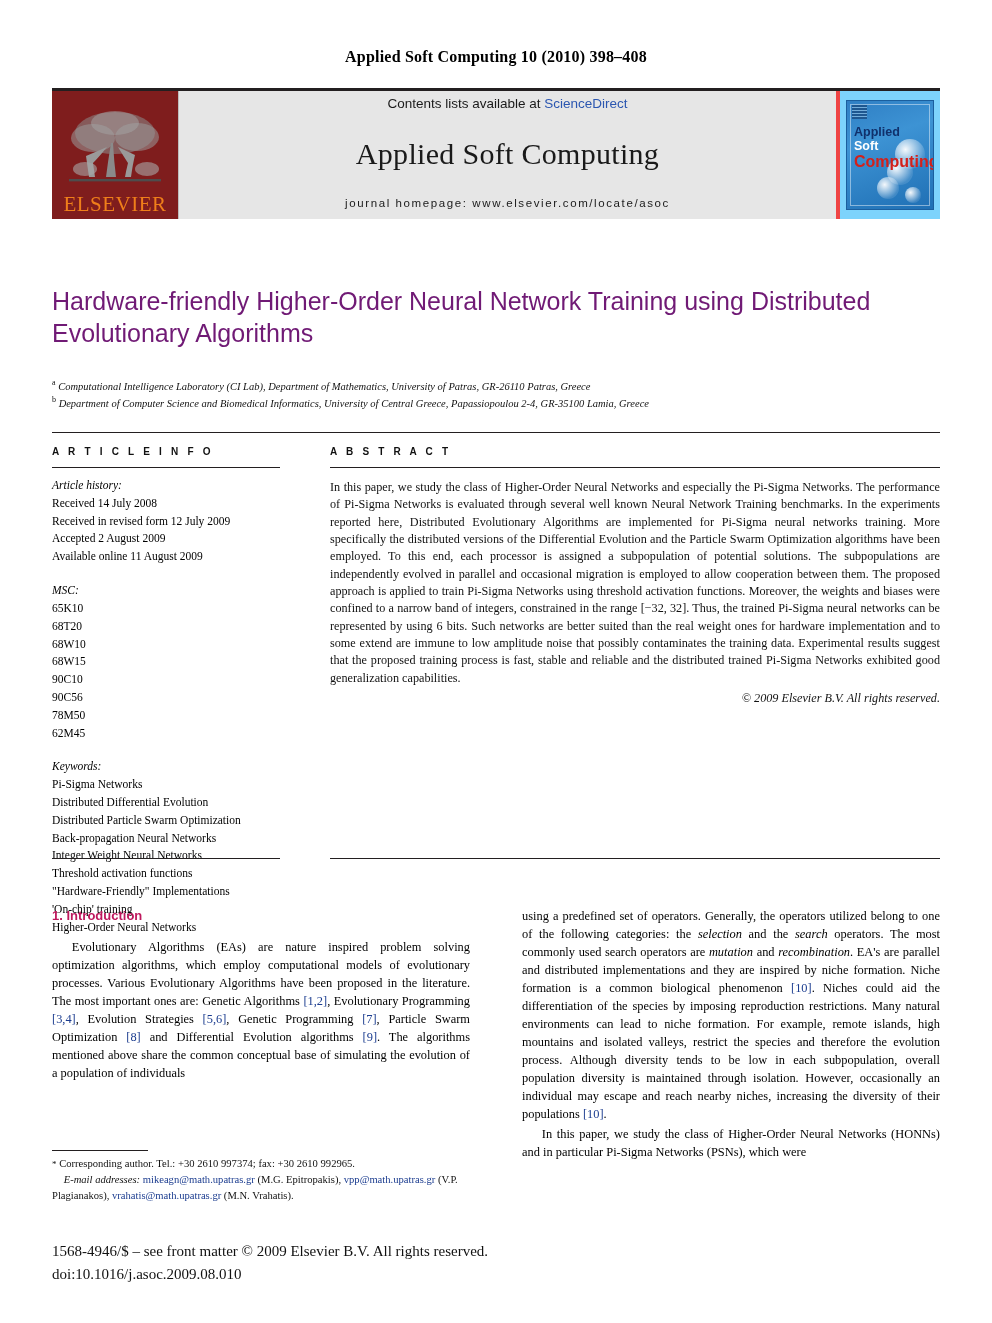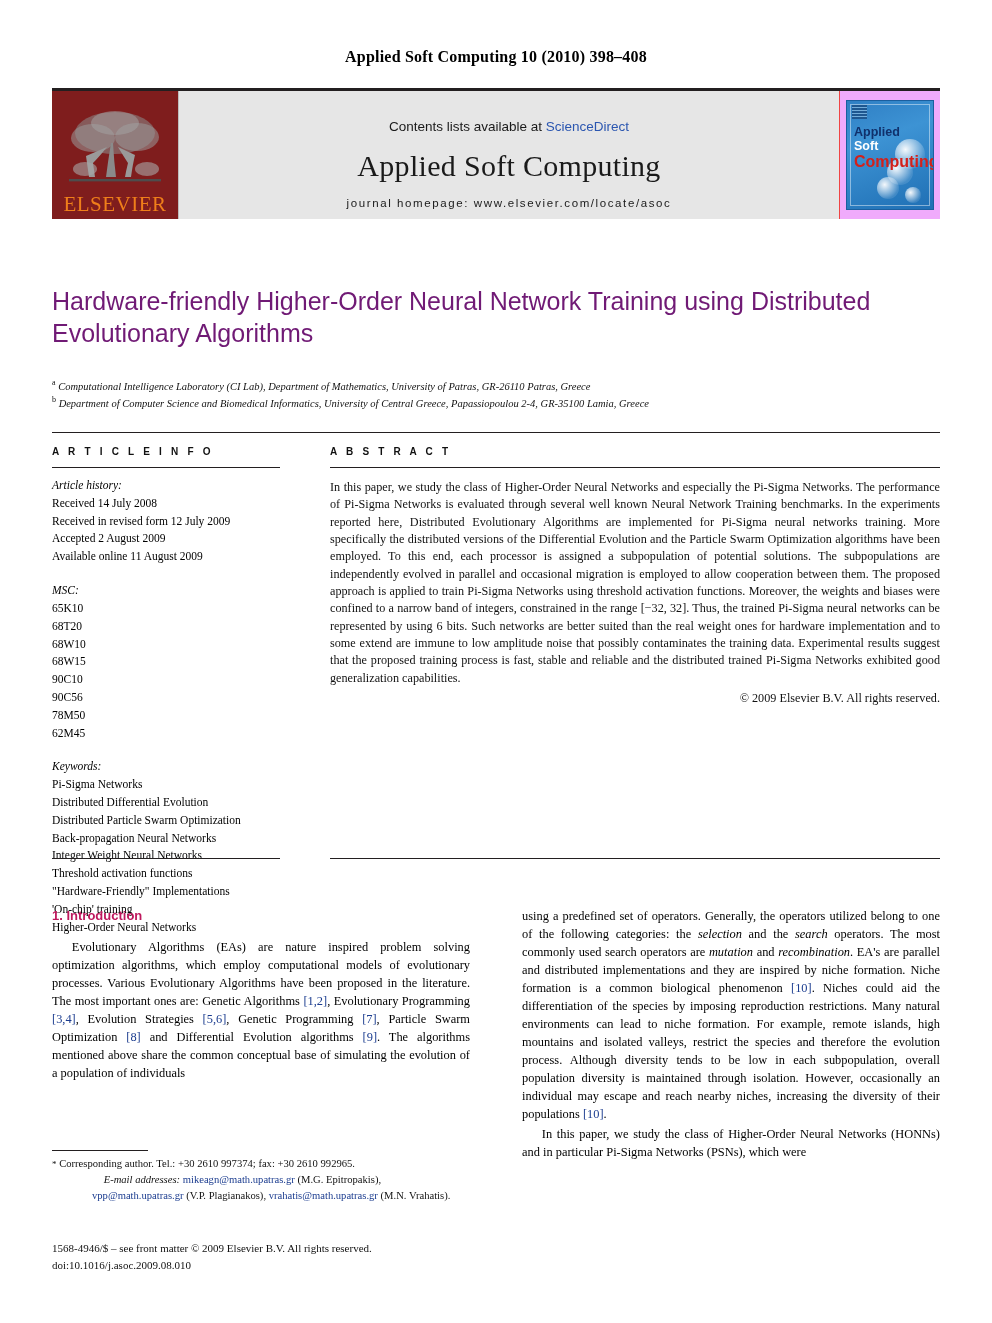--- a/index.html
+++ b/index.html
@@ -31,37 +31,37 @@
     display:flex; flex-direction:column; align-items:center; justify-content:flex-end;
     padding-bottom:4px; box-sizing:border-box;
   }
   .tree-wrap { width:104px; height:86px; margin-top:4px; }
   .elsevier-word {
     color:#ef7f1a; font-family:"Liberation Serif", serif;
     font-size:21px; letter-spacing:.5px; line-height:1;
     margin-top:1px;
   }
   .mast-center {
-    flex:1 1 auto; background:#e6e6e6; border-left:1px solid #bdbdbd; border-right:1px solid #ef4444;
+    flex:1 1 auto; background:#e6e6e6; border-left:1px solid #bdbdbd; border-right:4px solid #ef4444;
     display:flex; flex-direction:column; align-items:center; justify-content:space-between;
-    padding:28px 0 10px 0; box-sizing:border-box;
+    padding:5px 0 10px 0; box-sizing:border-box;
   }
   .contents-line { font-size:13.5px; font-family:"Liberation Sans", sans-serif; color:#1a1a1a; }
   .contents-line .sd { color:#2b56b0; }
   .journal-title {
     font-family:"Liberation Serif", serif; font-size:30px; color:#1a1a1a;
     letter-spacing:.3px;
   }
   .homepage {
     font-family:"Liberation Sans", sans-serif; font-size:11.5px; color:#1a1a1a;
     letter-spacing:1.6px;
   }
   .mast-cover {
     width:100px; flex:0 0 100px; display:flex; align-items:center; justify-content:center;
-    background:#f0abfc;
+    background:#7dd3fc;
   }
   .cover {
     width:86px; height:108px; position:relative; overflow:hidden;
     background:linear-gradient(160deg,#2f7fc4 0%, #3d93d4 35%, #1f6fb4 100%);
     border:1px solid #1b5f9e;
   }
   .cover .blob { position:absolute; border-radius:50%;
     background:radial-gradient(circle at 35% 35%, rgba(255,255,255,.95), rgba(255,255,255,.12) 70%); }
   .cover .b1 { width:30px; height:30px; right:8px;  top:38px; }
   .cover .b2 { width:26px; height:26px; right:20px; top:58px; }
@@ -116,48 +116,48 @@
   .kw { margin-top:16px; font-size:11.5px; line-height:1.55; }
   .kw .lbl { font-style:italic; }
 
   .hr-info-bottom { position:absolute; top:858px; left:52px; width:228px; height:1px; background:#231f20; }
   .hr-abs-bottom  { position:absolute; top:858px; left:330px; width:610px; height:1px; background:#231f20; }
 
   .abstract-body {
     font-size:12.2px; line-height:1.42; text-align:justify; color:#111;
   }
   .copyright {
-    margin-top:4px; font-size:12.2px; text-align:right; color:#111;
+    margin-top:4px; font-size:12.2px; text-align:right; color:#111;font-style:italic;
   }
 
   
   .body-left  { position:absolute; top:908px; left:52px;  width:418px; }
   .body-right { position:absolute; top:908px; left:522px; width:418px; }
   .h1 {
     font-family:"Liberation Sans", sans-serif; font-size:13px; font-weight:bold;
     margin:0 0 16px 0; color:#be185d;
   }
   .para { font-size:12.4px; line-height:1.45; text-align:justify; text-indent:1.6em; margin:0 0 0 0; }
   .para + .para { margin-top:2px; }
   .cite { color:#1b3c8f; }
 
   
   .foot-rule { position:absolute; top:1150px; left:52px; width:96px; height:1px; background:#231f20; }
   .footnote {
     position:absolute; top:1156px; left:52px; width:418px;
     font-size:10.6px; line-height:1.5; color:#111;
   }
-  .footnote .indent { display:block; text-indent:1.1em;margin-left:40px; }
+  .footnote .indent { display:block; text-indent:1.1em; }
   .footnote .em { font-style:italic; }
   .mail { color:#1b3c8f; }
   .star { font-size:9px; }
 
   .imprint {
     position:absolute; top:1240px; left:52px; width:500px;
-    font-size:11px; line-height:1.5; color:#111;
+    font-size:15px; line-height:1.5; color:#111;
   }
   .imprint .doi { color:#111; }
 </style>
 </head>
 <body>
 
 <div class="page">
 
   <div class="runhead">Applied Soft Computing 10 (2010) 398–408</div>
 

